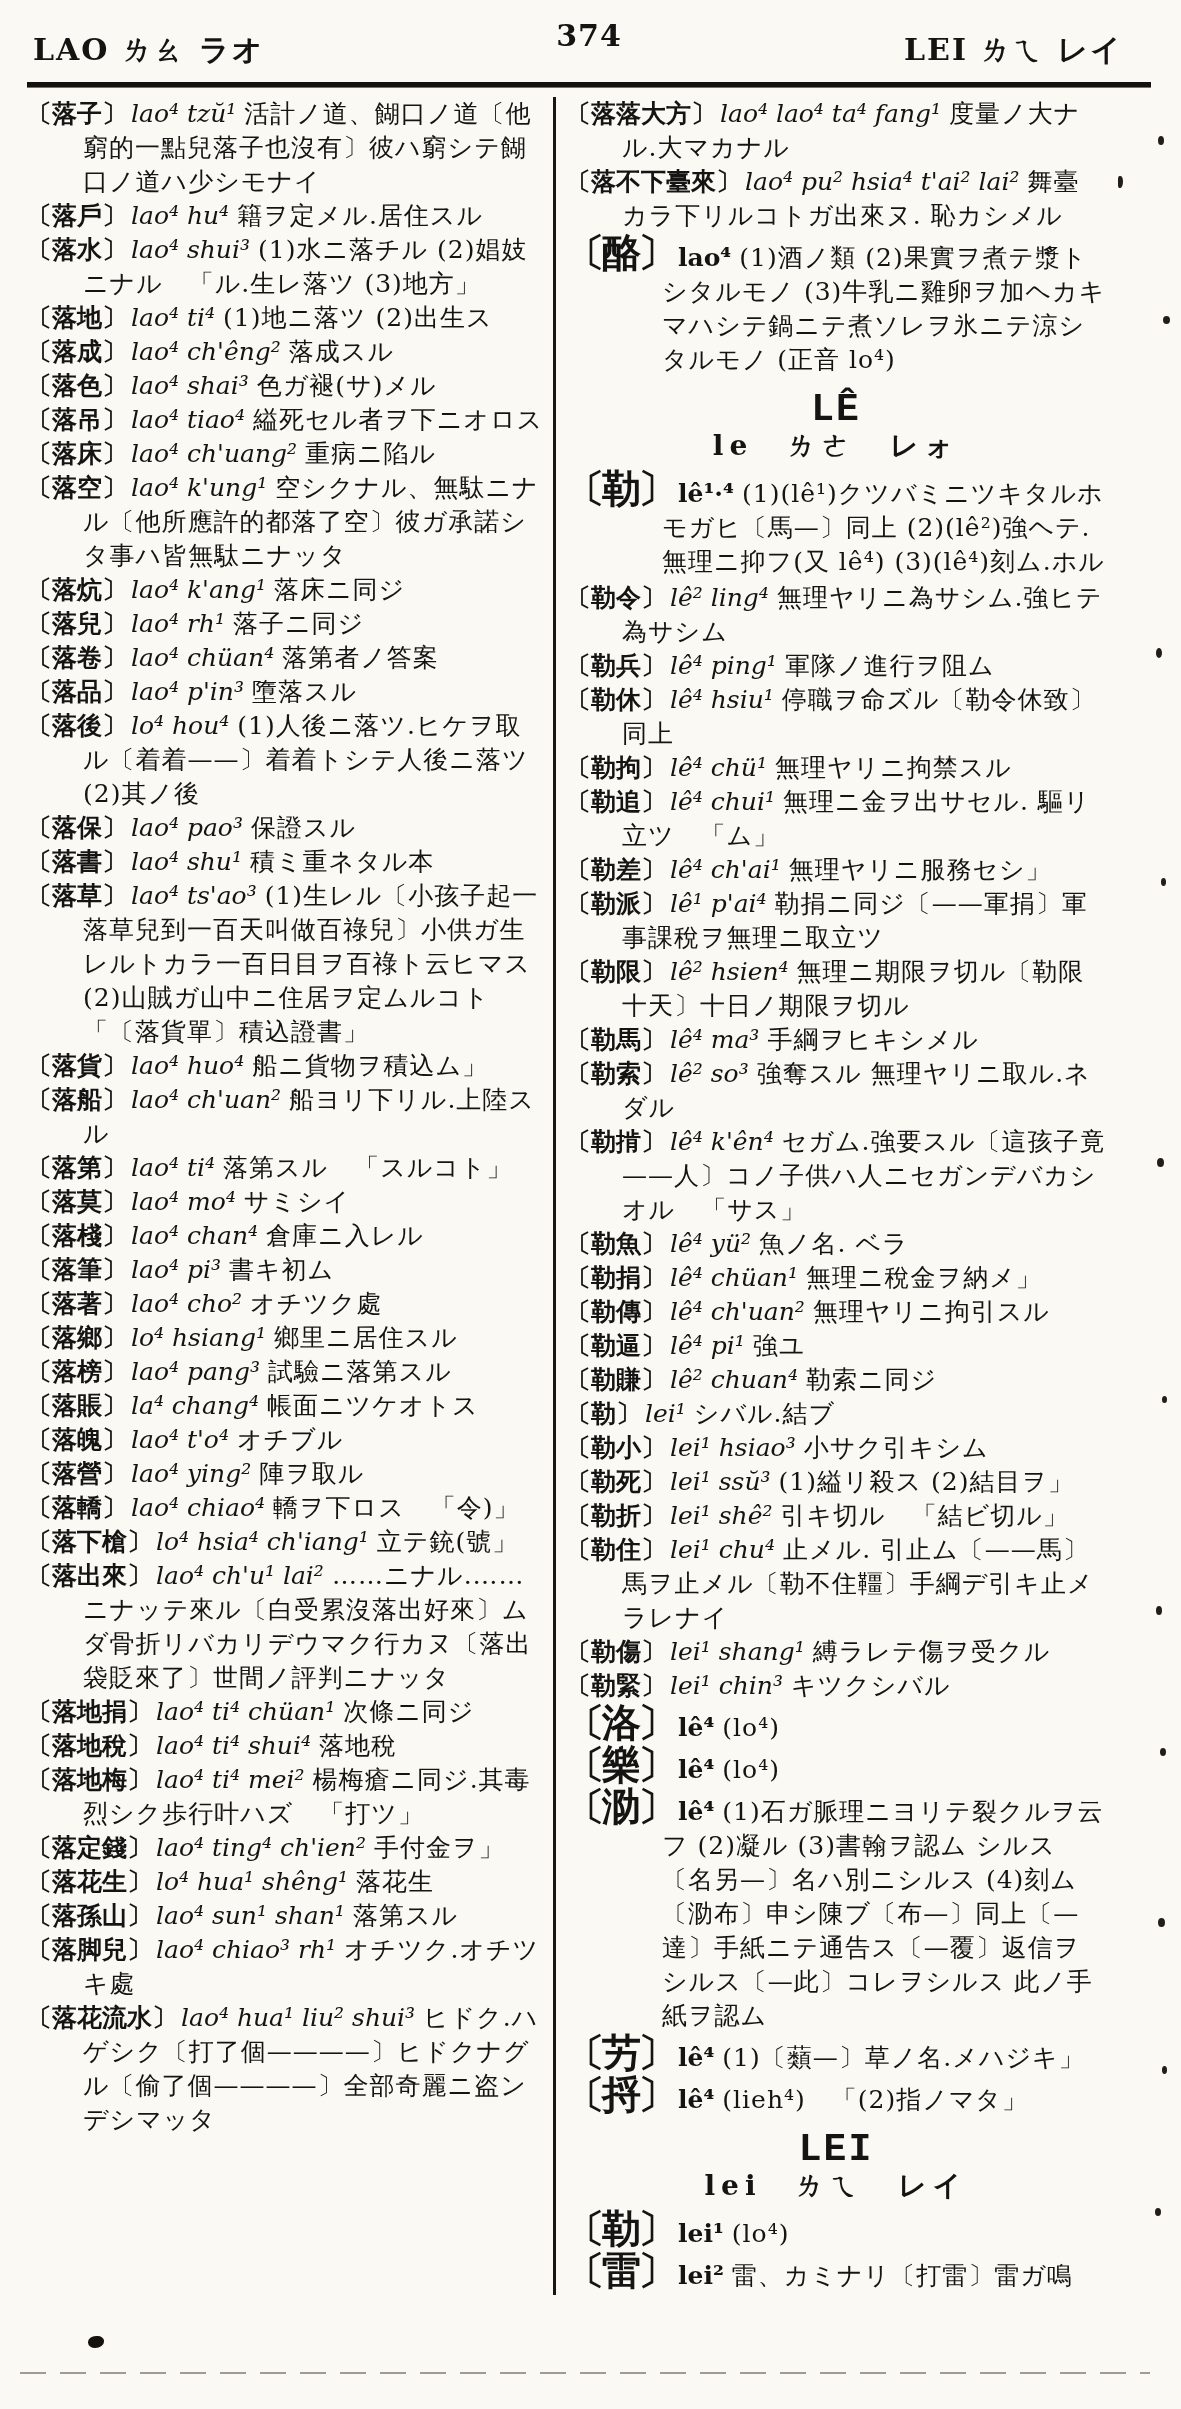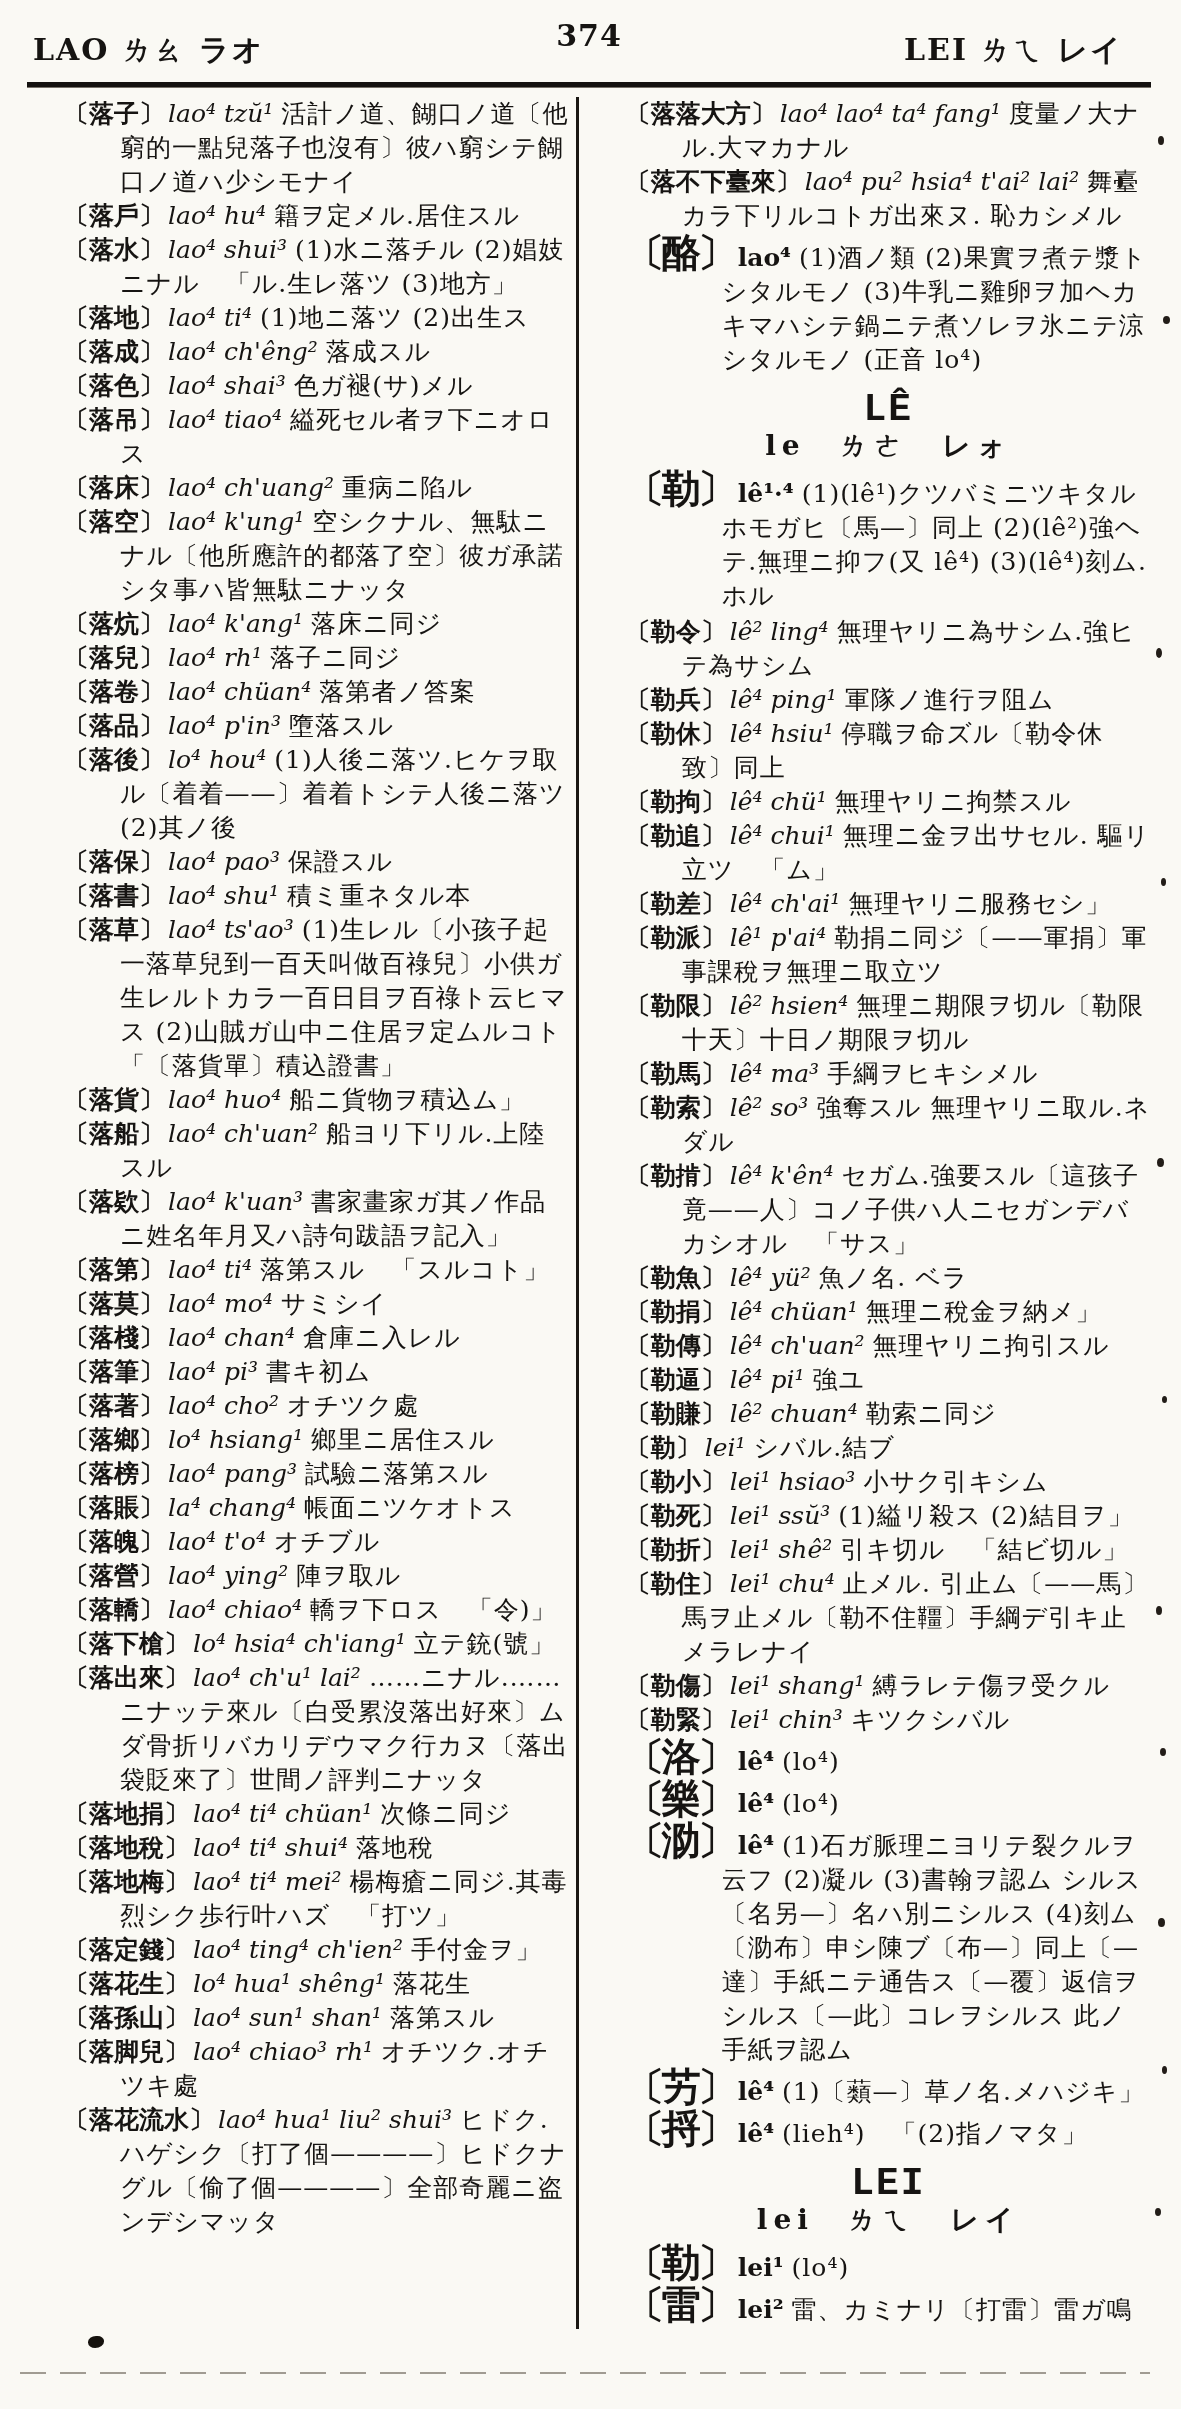--- a/index.html
+++ b/index.html
@@ -11,21 +11,21 @@
   }
   .page{position:absolute;inset:0;padding:16px 30px 0 27px;box-sizing:border-box;}
   
   .hdr{position:relative;height:64px;font-weight:bold;font-size:30px;letter-spacing:2px;}
   .hdr .h-left{position:absolute;left:6px;top:14px;}
   .hdr .h-page{position:absolute;left:50%;transform:translateX(-50%);top:2px;font-size:30px;letter-spacing:1px;}
   .hdr .h-right{position:absolute;right:28px;top:14px;}
   .hrule{height:5px;background:#141210;margin:2px 0 10px 0;box-shadow:0 1px 0 #77726a;}
   
   .columns{display:flex;align-items:stretch;}
-  .col{width:520px;margin-left:37px;}
+  .col{width:520px;}
   .col.right{width:540px;}
   .divider{width:3px;background:#1a1713;margin:0 10px 0 6px;}
   
   p.entry{
     margin:0;font-size:25px;line-height:34px;
     padding-left:56px;text-indent:-56px;
     word-break:break-all;overflow-wrap:anywhere;
   }
   p.entry .head{font-weight:bold;letter-spacing:0px;}
   p.entry .pin{font-style:italic;padding:0 8px 0 4px;letter-spacing:0px;word-break:keep-all;}
@@ -165,25 +165,20 @@
           
           <span class="head">〔落貨〕</span><span class="pin">lao⁴ huo⁴</span><span class="def">船ニ貨物ヲ積込ム」</span>
         </p>
 
         <p class="entry">
           
           
           <span class="head">〔落船〕</span><span class="pin">lao⁴ ch'uan²</span><span class="def">船ヨリ下リル.上陸スル</span>
         </p>
 
-        <p class="entry">
-          
-          
-          <span class="head">〔落欵〕</span><span class="pin">lao⁴ k'uan³</span><span class="def">書家畫家ガ其ノ作品ニ姓名年月又ハ詩句跋語ヲ記入」</span>
-        </p>
 
         <p class="entry">
           
           
           <span class="head">〔落第〕</span><span class="pin">lao⁴ ti⁴</span><span class="def">落第スル　「スルコト」</span>
         </p>
 
         <p class="entry">
           
           

